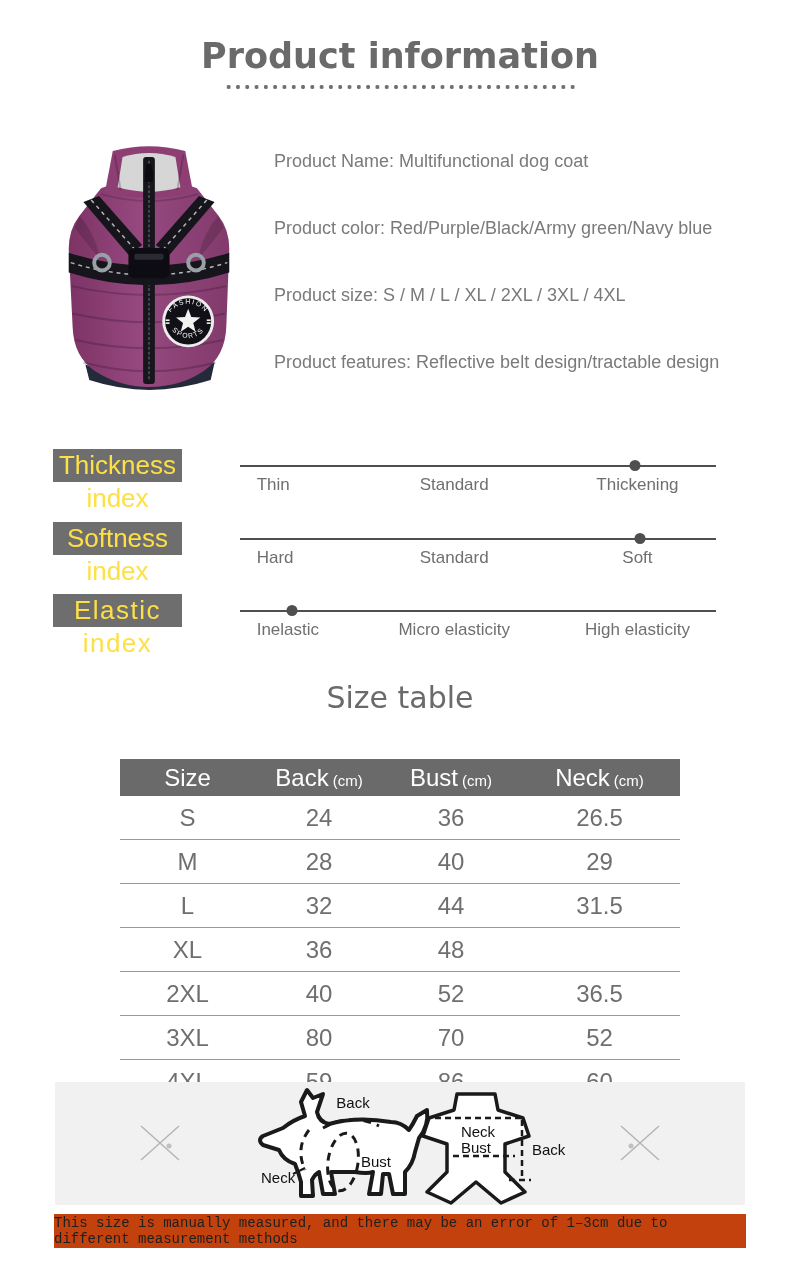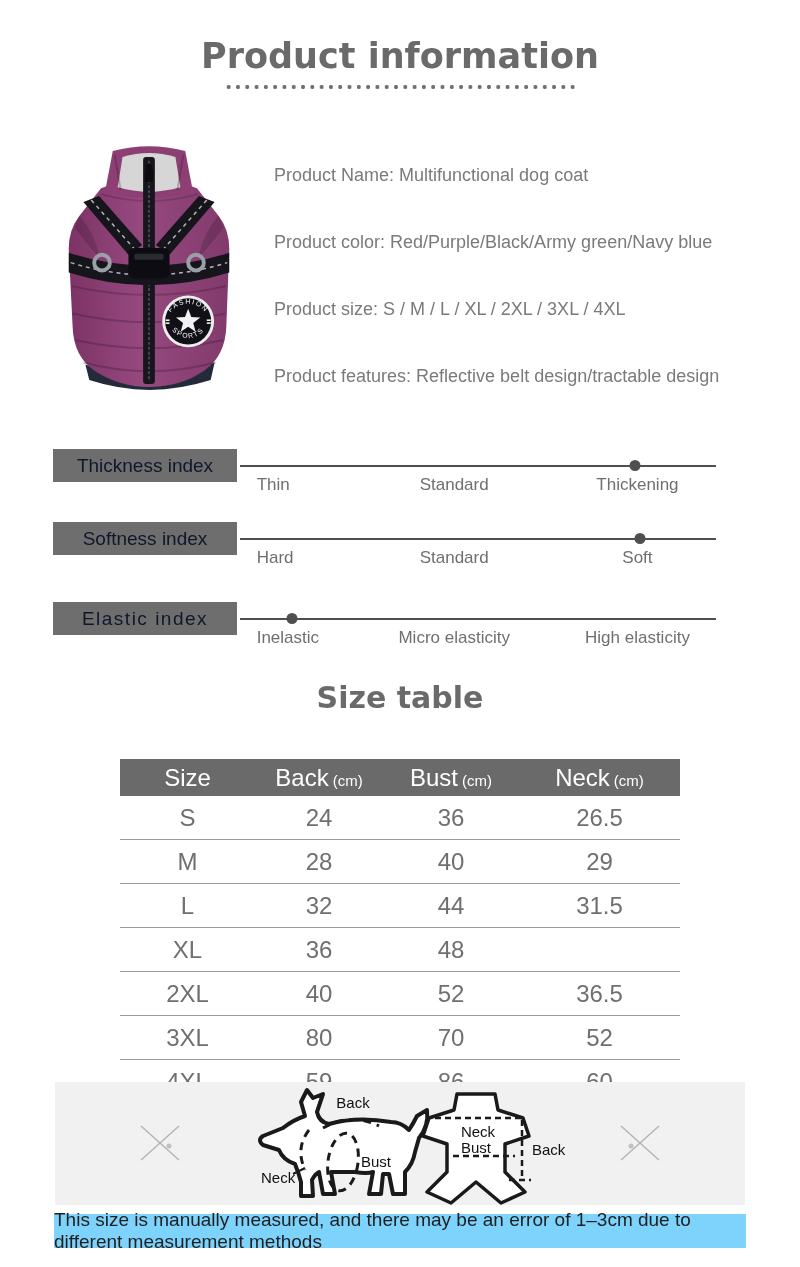--- a/index.html
+++ b/index.html
@@ -9,58 +9,58 @@
   
   .page-title{position:absolute;top:36px;left:0;width:100%;text-align:center;
     font-family:"DejaVu Sans","Liberation Sans",sans-serif;
     font-size:35px;font-weight:bold;color:#6a6a6a;letter-spacing:0px;margin:0;}
   .dotted-divider{position:absolute;top:84px;left:224px;width:352px;height:6px;
     background-image:radial-gradient(circle,#6f6f6f 1.9px,transparent 2.2px);
     background-size:9.3px 6px;background-repeat:repeat-x;}
 
   
   .product-image{position:absolute;left:56px;top:138px;width:186px;height:262px;}
-  .product-details{position:absolute;left:274px;top:164px;width:500px;}
+  .product-details{position:absolute;left:274px;top:150px;width:500px;}
   .product-details p{margin:0 0 45px 0;font-size:18px;line-height:22px;color:#7a7a7a;}
 
   
   .index-row{position:absolute;left:0;width:100%;height:66px;}
-  .row-thickness{top:449px;} .row-softness{top:522px;} .row-elastic{top:594px;margin-top:8px;}
-  .index-label{position:absolute;left:53px;top:0;width:184px;height:33px;line-height:33px;
-    background:#6e6e6e;color:#0f172a;font-size:19px;text-align:center;}
+  .row-thickness{top:449px;} .row-softness{top:522px;} .row-elastic{top:594px;}
+  .index-label{position:absolute;left:53px;top:0;width:129px;height:33px;line-height:33px;
+    background:#6e6e6e;color:#fde047;font-size:26px;text-align:center;}
   .row-elastic .index-label{letter-spacing:1.5px;}
   .scale{position:absolute;left:240px;top:0;width:476px;height:60px;}
   .scale-line{position:absolute;left:0;top:16px;width:100%;height:2px;background:#4f4f4f;}
   .scale-dot{position:absolute;top:11px;width:11px;height:11px;border-radius:50%;
     background:#4f4f4f;transform:translateX(-50%);}
   .opt{position:absolute;top:26px;font-size:17px;color:#6f6f6f;white-space:nowrap;}
   .opt-l{left:3.5%;}
   .opt-m{left:45%;transform:translateX(-50%);}
   .opt-r{left:83.5%;transform:translateX(-50%);}
 
   
   .table-title{position:absolute;top:680px;left:0;width:100%;text-align:center;
     font-family:"DejaVu Sans","Liberation Sans",sans-serif;
-    font-size:30px;font-weight:bold;color:#6a6a6a;margin:0;}
+    font-size:30px;font-weight:normal;color:#6a6a6a;margin:0;}
   .size-table{position:absolute;left:120px;top:731px;width:560px;margin-top:28px;}
   .t-row{display:grid;grid-template-columns:135px 128px 136px 161px;align-items:center;}
   .t-head{height:37px;background:#6a6a6a;color:#fff;font-size:24px;}
   .t-head .cell{text-align:center;}
   .unit{font-size:15px;margin-left:4px;}
   .t-body .t-row{height:43px;border-bottom:1px solid #9b9b9b;font-size:24px;color:#6f6f6f;}
   .t-body .t-row:last-child{border-bottom:none;}
   .t-body .cell{text-align:center;}
 
   
   .diagram-band{position:absolute;left:55px;top:1082px;width:690px;height:123px;background:#f1f1f1;}
   .diagram-band svg{display:block;}
 
   
-  .footer-note{position:absolute;left:54px;top:1214px;width:692px;height:34px;background:#7dd3fc;
-    color:#1f1f1f;font-size:19px;display:flex;align-items:center;justify-content:center;}
+  .footer-note{position:absolute;left:54px;top:1214px;width:692px;height:34px;background:#c2410c;
+    color:#1f1f1f;font-size:14px;display:flex;align-items:center;justify-content:center;font-family:Liberation Mono, monospace;}
 </style>
 </head>
 <body>
 
 <div class="page">
 
   <h1 class="page-title">Product information</h1>
   <div class="dotted-divider"></div>
 
   <div class="product-image">

